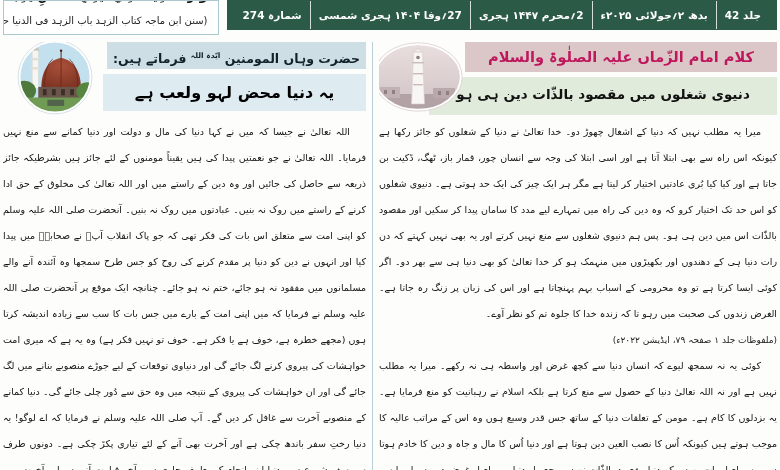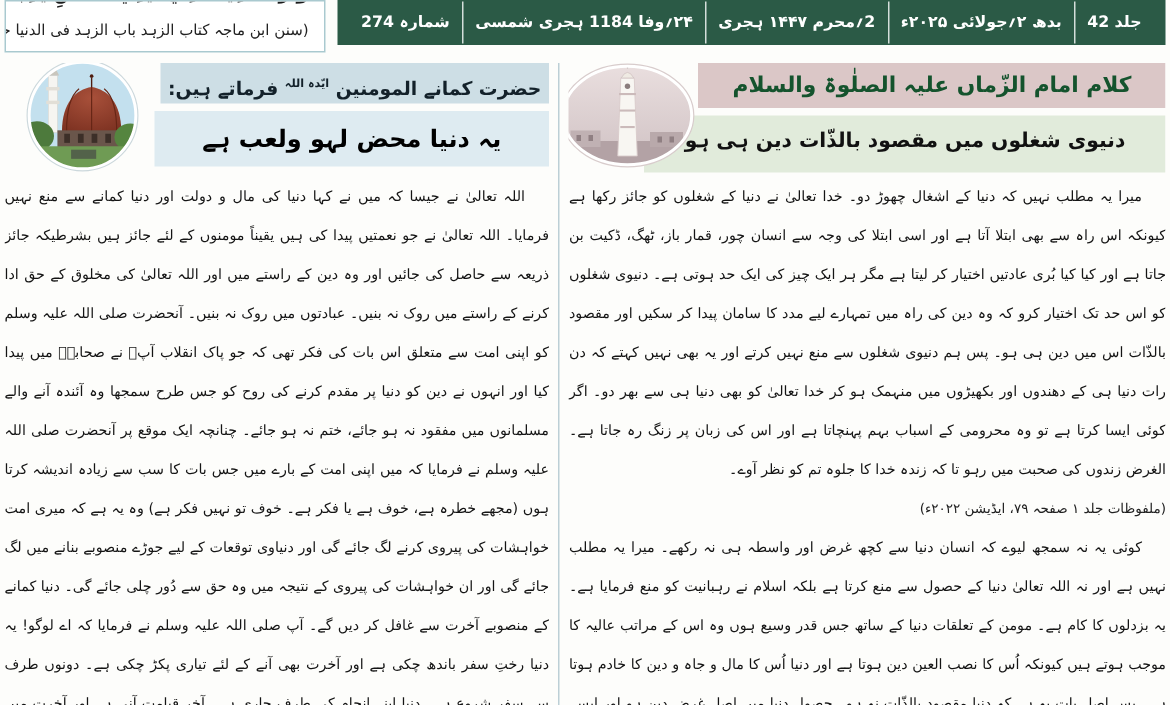--- a/index.html
+++ b/index.html
@@ -26,21 +26,21 @@
   .hadith-ref{font-size:10px;text-align:center;line-height:22px;color:#222;white-space:nowrap;}
   
   .columns{display:flex;margin-top:7px;height:428px;overflow:hidden;}
   .divider{flex:0 0 1px;background:#bccfd6;margin:0 6px;}
   .col{overflow:hidden;}
   .col-r{flex:0 0 398px;}
   .col-l{flex:1;}
   .col-head{position:relative;height:69px;margin-bottom:8px;}
   .bars{display:flex;flex-direction:column;gap:5px;}
   .bar{box-sizing:border-box;text-align:center;font-weight:bold;}
-  .bars-r .kicker{margin-left:86px;height:30px;line-height:30px;background:#dbc7c7;font-size:14.5px;color:#14532d;}
+  .bars-r .kicker{margin-left:86px;height:30px;line-height:30px;background:#dbc7c7;font-size:14.5px;color:#be185d;}
   .bars-r .headline{margin-left:50px;height:38px;line-height:34px;background:#e1ebdb;font-size:13.5px;color:#111;}
   .bars-l .kicker{margin-left:104px;height:27px;line-height:27px;background:#cddee5;font-size:12.5px;color:#13212a;}
   .bars-l .headline{margin-left:100px;height:37px;line-height:37px;background:#deebf1;font-size:16px;color:#000000;}
   .sup{font-size:7.5px;vertical-align:super;margin-top:35px;}
   .photo{position:absolute;top:0;}
   .photo svg{display:block;}
   .photo-oval{left:-6px;width:90px;height:70px;}
   .photo-circle{left:14px;top:-3px;width:76px;height:76px;}
   
   .body{font-size:9.5px;line-height:26px;text-align:justify;color:#141414;}
@@ -51,21 +51,21 @@
 </head>
 <body>
 
 <div class="page">
 
   <div class="top-row">
     <div class="masthead">
       <span class="mast-item">جلد 42</span>
       <span class="mast-item">بدھ ۲؍جولائی ۲۰۲۵ء</span>
       <span class="mast-item">2؍محرم ۱۴۴۷ ہجری</span>
-      <span class="mast-item">۲۴؍وفا 1184 ہجری شمسی</span>
+      <span class="mast-item">27؍وفا ۱۴۰۴ ہجری شمسی</span>
       <span class="mast-item">شمارہ 274</span>
     </div>
     <div class="carryover">
       <div class="clip-line">
         <span class="t">وَازْهَدْ فِيمَا فِي أَيْدِي النَّاسِ يُحِبَّكَ النَّاسُ</span>
       </div>
       <div class="hadith-ref">(سنن ابن ماجہ کتاب الزہد باب الزہد فی الدنیا حدیث ۴۱۰۲)</div>
     </div>
   </div>
 
@@ -116,21 +116,21 @@
         <p class="para indent">کوئی یہ نہ سمجھ لیوے کہ انسان دنیا سے کچھ غرض اور واسطہ ہی نہ رکھے۔ میرا یہ مطلب نہیں ہے اور نہ اللہ تعالیٰ دنیا کے حصول سے منع کرتا ہے بلکہ اسلام نے رہبانیت کو منع فرمایا ہے۔ یہ بزدلوں کا کام ہے۔ مومن کے تعلقات دنیا کے ساتھ جس قدر وسیع ہوں وہ اس کے مراتب عالیہ کا موجب ہوتے ہیں کیونکہ اُس کا نصب العین دین ہوتا ہے اور دنیا اُس کا مال و جاہ و دین کا خادم ہوتا ہے۔ پس اصل بات یہ ہے کہ دنیا مقصود بالذّات نہ ہو۔ حصولِ دنیا میں اصل غرض دین ہو اور ایسے طور پر دنیا کو حاصل کیا جاوے کہ وہ دین کی خادم ہو۔ جیسے کسی جگہ سے دوسری جگہ جانے کے واسطے سفر کے لئے سواری یا اور زادِ راہ کو ساتھ لیتا ہے تو اس کی اصل منزل مقصود پر پہنچنا ہوتا ہے نہ خود سواری اور اس کی ضروریات کا حاصل کرنا۔</p>
       </div>
     </div>
 
     <div class="divider"></div>
 
     <div class="col col-l">
       <div class="col-head">
         <div class="bars bars-l">
           <div class="bar kicker">
-            <span>حضرت کمانے المومنین</span>
+            <span>حضرت وہاں المومنین</span>
             <span class="sup">ایّدہ اللہ</span>
             <span>فرماتے ہیں:</span>
           </div>
           <div class="bar headline">یہ دنیا محض لہو ولعب ہے</div>
         </div>
         <div class="photo photo-circle">
           <svg viewBox="0 0 100 100" width="76" height="76">
             <defs>
               <clipPath id="cpCirc">
                   <circle cx="50" cy="50" r="46.5"></circle>

